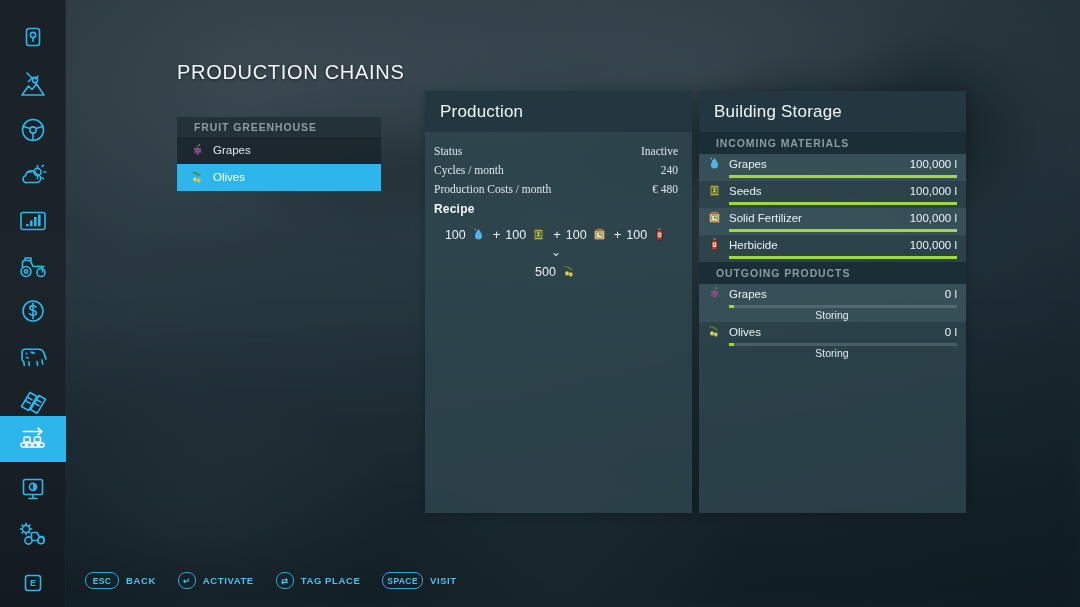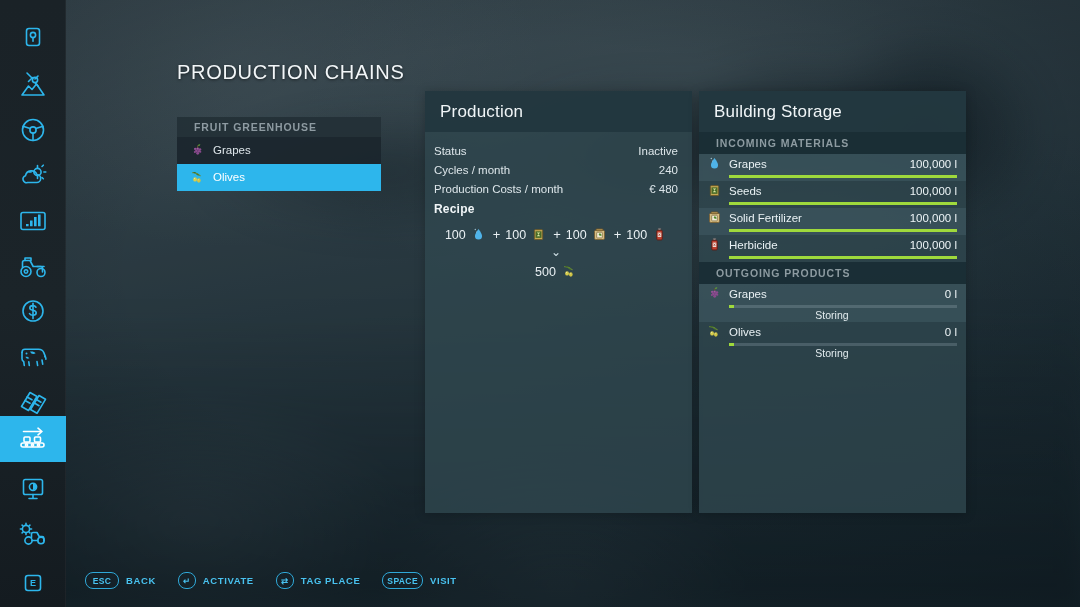--- a/index.html
+++ b/index.html
@@ -102,21 +102,21 @@
   }
   .panel-head .ttl { color:#f0f5f7; font-size:17px; font-weight:400; letter-spacing:.2px; }
 
   #panel-production { left:425px; top:91px; width:267px; height:422px; }
   #panel-storage    { left:699px; top:91px; width:267px; height:422px; }
 
   
   .prod-body { padding:13px 14px 0 9px; }
   .stat-row {
     display:flex; justify-content:space-between; align-items:baseline;
-    font-size:11.5px; color:#dde6ea; padding:0 0 0 0; height:19px;
+    font-size:11.5px; color:#dde6ea; padding:0 0 0 0; height:19px;font-family:Liberation Serif, serif;
   }
   .stat-row .k { font-weight:400; }
   .stat-row .v { font-weight:400; }
   .recipe-title {
     font-size:12px; font-weight:bold; color:#f0f5f7; letter-spacing:.2px;
   }
   .recipe-line {
     margin-top:11px; display:flex; align-items:center; justify-content:center;
     gap:5px; font-size:12.5px; color:#e9f0f3;
   }

